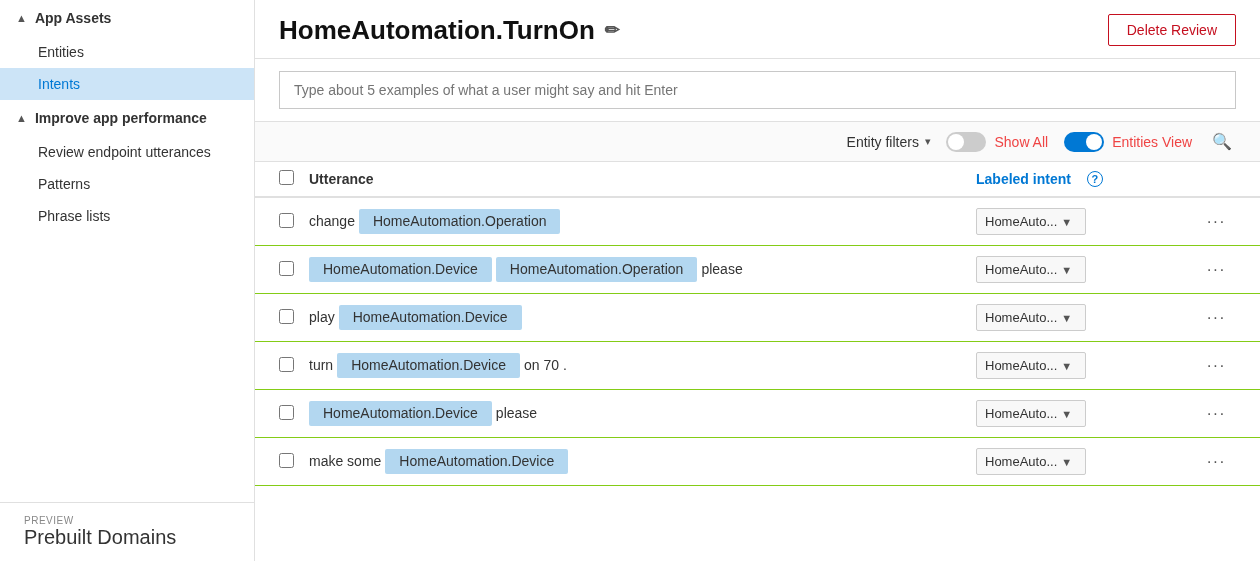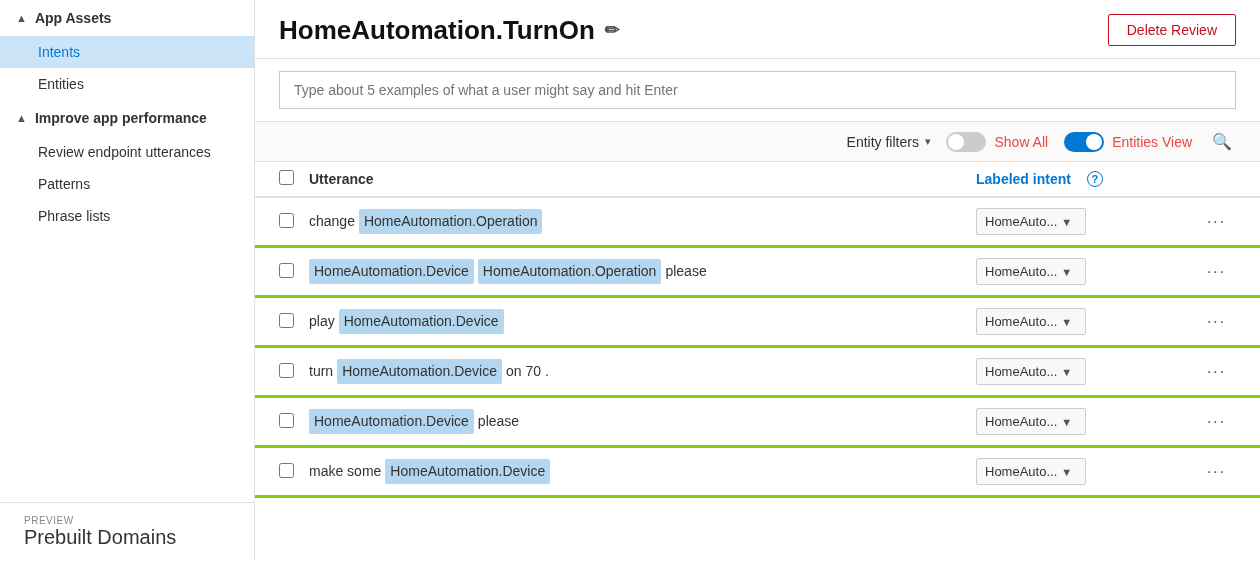--- a/index.html
+++ b/index.html
@@ -194,30 +194,30 @@
       border: 1.5px solid #0078d4;
       font-size: 11px;
       color: #0078d4;
       cursor: pointer;
     }
 
     .table-row {
       display: flex;
       align-items: center;
       padding: 10px 24px;
-      border-bottom: 3px solid #84cc16;
+      border-bottom: 1px solid #84cc16;
       min-height: 48px;
     }
 
     .row-check { width: 30px; min-width: 30px; }
     .row-utterance { flex: 1; font-size: 14px; color: #333; display: flex; align-items: center; flex-wrap: wrap; gap: 4px; line-height: 1.6; }
     .entity-tag {
       background: #b3d7f0;
       border-radius: 2px;
-      padding: 1px 5px;
+      padding: 1px 14px;
       font-size: 14px;
       color: #333;
     }
     .plain-text { font-size: 14px; color: #333; }
 
     .row-labeled { width: 220px; min-width: 220px; display: flex; align-items: center; gap: 0; text-align: center; }
     .labeled-select {
       border: 1px solid #ccc;
       background: #f8f8f8;
       padding: 5px 8px;
@@ -239,25 +239,25 @@
     input[type="checkbox"] { width: 15px; height: 15px; cursor: pointer; }
   </style>
 </head>
 <body>
 
 <div class="sidebar">
   <div class="sidebar-section-header">
     <span class="chevron">▲</span>
     <span>App Assets</span>
   </div>
+  <div class="sidebar-nav-item">
+    <span>Entities</span>
+  </div>
   <div class="sidebar-nav-item active">
     <span>Intents</span>
-  </div>
-  <div class="sidebar-nav-item">
-    <span>Entities</span>
   </div>
   <div class="sidebar-section-header">
     <span class="chevron">▲</span>
     <span>Improve app performance</span>
   </div>
   <div class="sidebar-nav-item">
     <span>Review endpoint utterances</span>
   </div>
   <div class="sidebar-nav-item">
     <span>Patterns</span>

